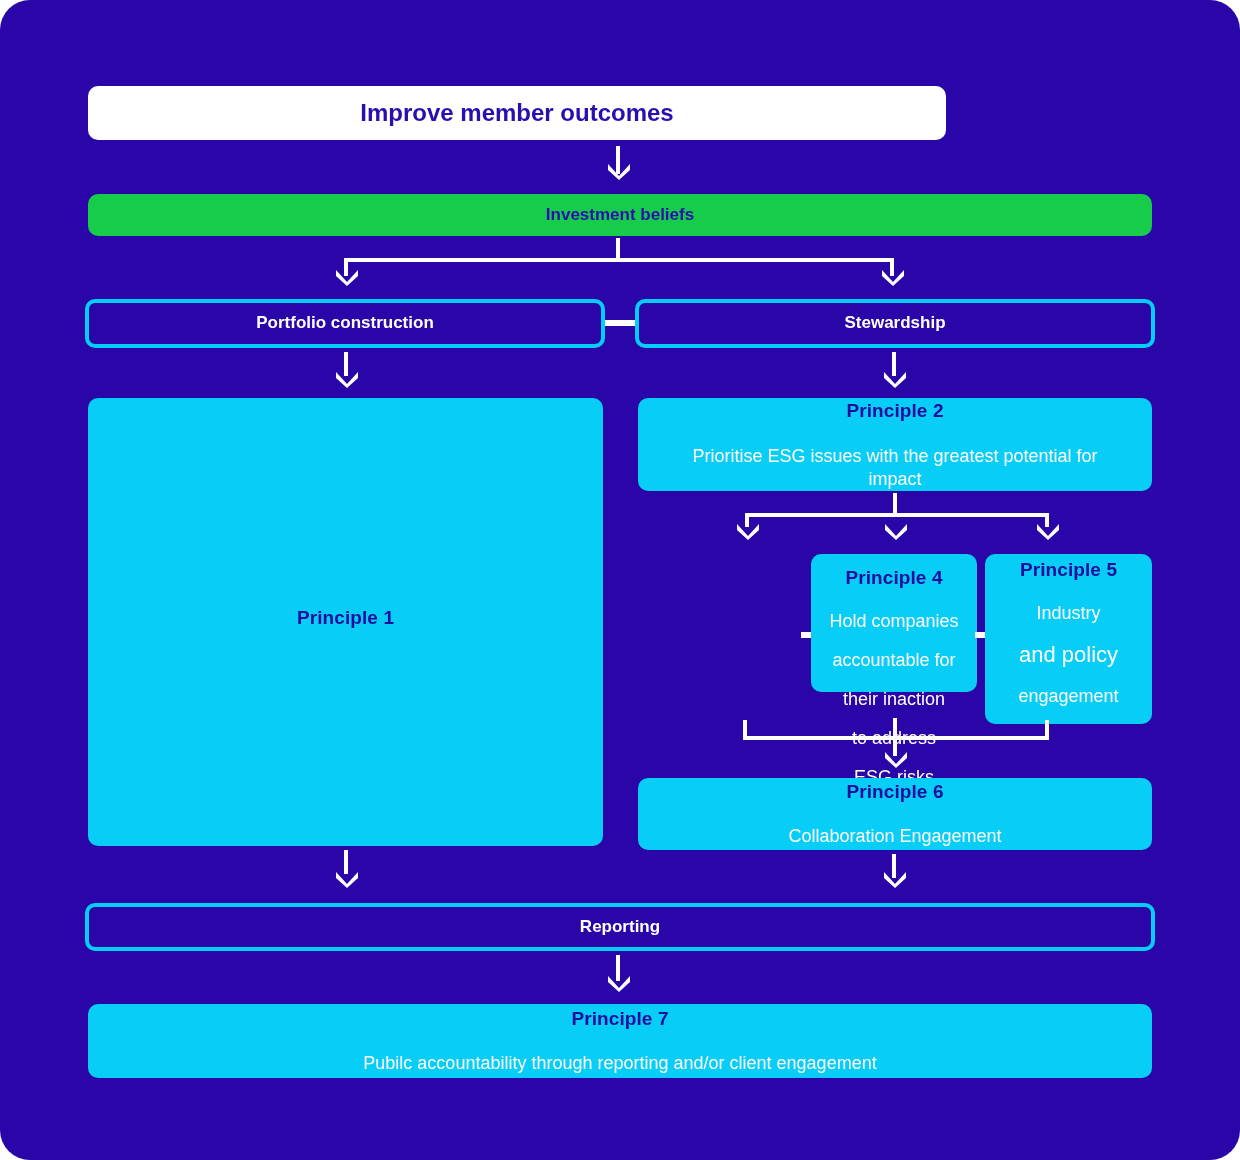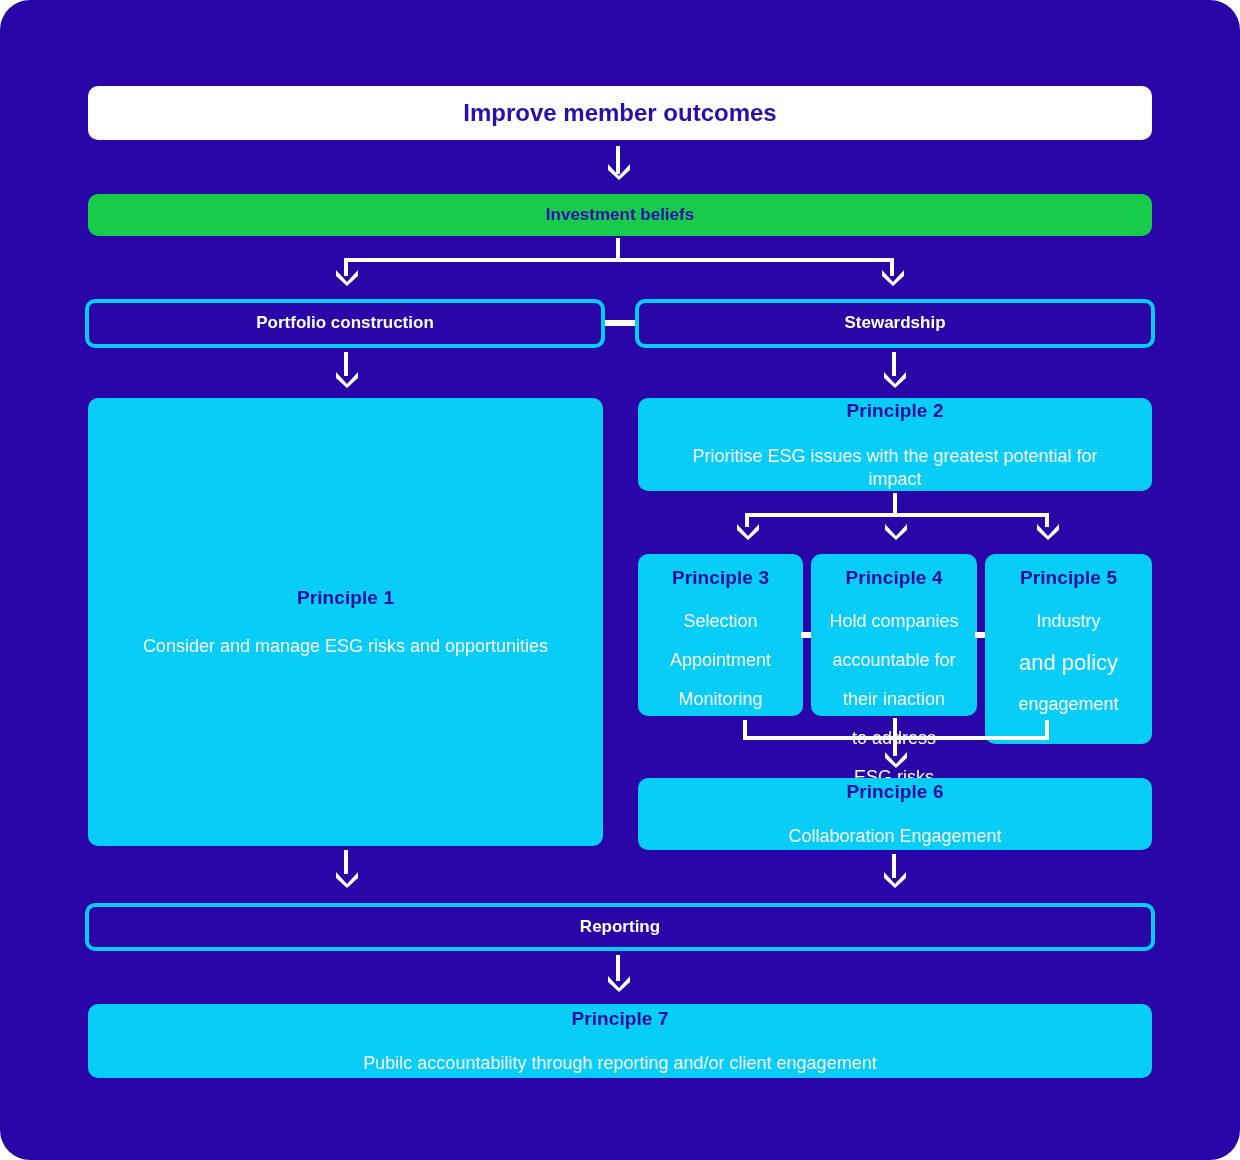--- a/index.html
+++ b/index.html
@@ -101,21 +101,21 @@
     position: absolute;
     background: #ffffff;
     height: 6px;
   }
 </style>
 </head>
 <body>
 
 <div id="canvas">
 
-  <div class="box box--white" style="left:88px; top:86px; width:1064px; height:54px;">
+  <div class="box box--white" style="left:88px; top:86px; width:858px; height:54px;">
     <span>Improve member outcomes</span>
   </div>
 
   <div class="line vline" style="left:616px; top:146px; width:4px; height:28px;"></div>
   <div class="arrowhead" style="left:604px; top:158px;">
     <svg viewBox="0 0 30 22">
         <path d="M4 6 L15 18 L26 6 L26 12 L15 22 L4 12 Z" fill="#ffffff"></path>
       </svg>
   </div>
 
@@ -154,21 +154,20 @@
   </div>
   <div class="line vline" style="left:892px; top:352px; height:24px;"></div>
   <div class="arrowhead" style="left:880px; top:366px;">
     <svg viewBox="0 0 30 22">
         <path d="M4 6 L15 18 L26 6 L26 12 L15 22 L4 12 Z" fill="#ffffff"></path>
       </svg>
   </div>
 
   <div class="box box--cyan" style="left:88px; top:398px; width:515px; height:448px; padding:9px 20px;">
     <span class="b-title" style="font-size:19px; margin-bottom:9px;">Principle 1</span>
-    <span class="b-sub" style="font-size:18px;">Consider and manage ESG risks and opportunities</span>
   </div>
 
   <div class="box box--cyan" style="left:638px; top:398px; width:514px; height:93px; padding:0 36px;">
     <span class="b-title" style="font-size:19px; margin-bottom:6px;">Principle 2</span>
     <span class="b-sub" style="font-size:18px; line-height:1.25;">Prioritise ESG issues with the greatest potential for impact</span>
   </div>
 
   <div class="line vline" style="left:893px; top:493px; height:22px;"></div>
   <div class="line hline" style="left:745px; top:513px; width:304px;"></div>
   <div class="line vline" style="left:745px; top:513px; height:14px;"></div>
@@ -182,41 +181,35 @@
     <svg viewBox="0 0 30 22">
         <path d="M4 6 L15 18 L26 6 L26 12 L15 22 L4 12 Z" fill="#ffffff"></path>
       </svg>
   </div>
   <div class="arrowhead" style="left:1033px; top:518px;">
     <svg viewBox="0 0 30 22">
         <path d="M4 6 L15 18 L26 6 L26 12 L15 22 L4 12 Z" fill="#ffffff"></path>
       </svg>
   </div>
 
-  <div class="box box--cyan" style="left:638px; top:554px; width:165px; height:162px; justify-content:flex-start; padding-top:12px;">
-    <span class="b-title" style="font-size:19px; margin-bottom:5px;">Principle 3</span>
-    <span class="b-sub" style="font-size:18px;">Selection</span>
-    <span class="b-sub" style="font-size:18px;">Appointment</span>
-    <span class="b-sub" style="font-size:18px;">Monitoring</span>
-  </div>
 
   <div class="connector-tab" style="left:801px; top:632px; width:14px;"></div>
 
-  <div class="box box--cyan" style="left:811px; top:554px; width:166px; height:162px; justify-content:flex-start; padding-top:12px;">
+  <div class="box box--cyan" style="left:811px; top:554px; width:166px; height:138px; justify-content:flex-start; padding-top:12px;">
     <span class="b-title" style="font-size:19px; margin-bottom:5px;">Principle 4</span>
     <span class="b-sub" style="font-size:18px;">Hold companies</span>
     <span class="b-sub" style="font-size:18px;">accountable for</span>
     <span class="b-sub" style="font-size:18px;">their inaction</span>
     <span class="b-sub" style="font-size:18px;">to address</span>
     <span class="b-sub" style="font-size:18px;">ESG risks</span>
   </div>
 
   <div class="connector-tab" style="left:975px; top:632px; width:14px;"></div>
 
-  <div class="box box--cyan" style="left:985px; top:554px; width:167px; height:190px; justify-content:flex-start; padding-top:12px;">
+  <div class="box box--cyan" style="left:985px; top:554px; width:167px; height:170px; justify-content:flex-start; padding-top:4px;">
     <span class="b-title" style="font-size:19px; margin-bottom:5px;">Principle 5</span>
     <span class="b-sub" style="font-size:18px;">Industry</span>
     <span class="b-sub" style="font-size:22px;">and policy</span>
     <span class="b-sub" style="font-size:18px;">engagement</span>
   </div>
 
   <div class="line vline" style="left:743px; top:720px; height:20px;"></div>
   <div class="line vline" style="left:1045px; top:720px; height:20px;"></div>
   <div class="line hline" style="left:743px; top:736px; width:306px;"></div>
   <div class="line vline" style="left:893px; top:718px; height:38px;"></div>

